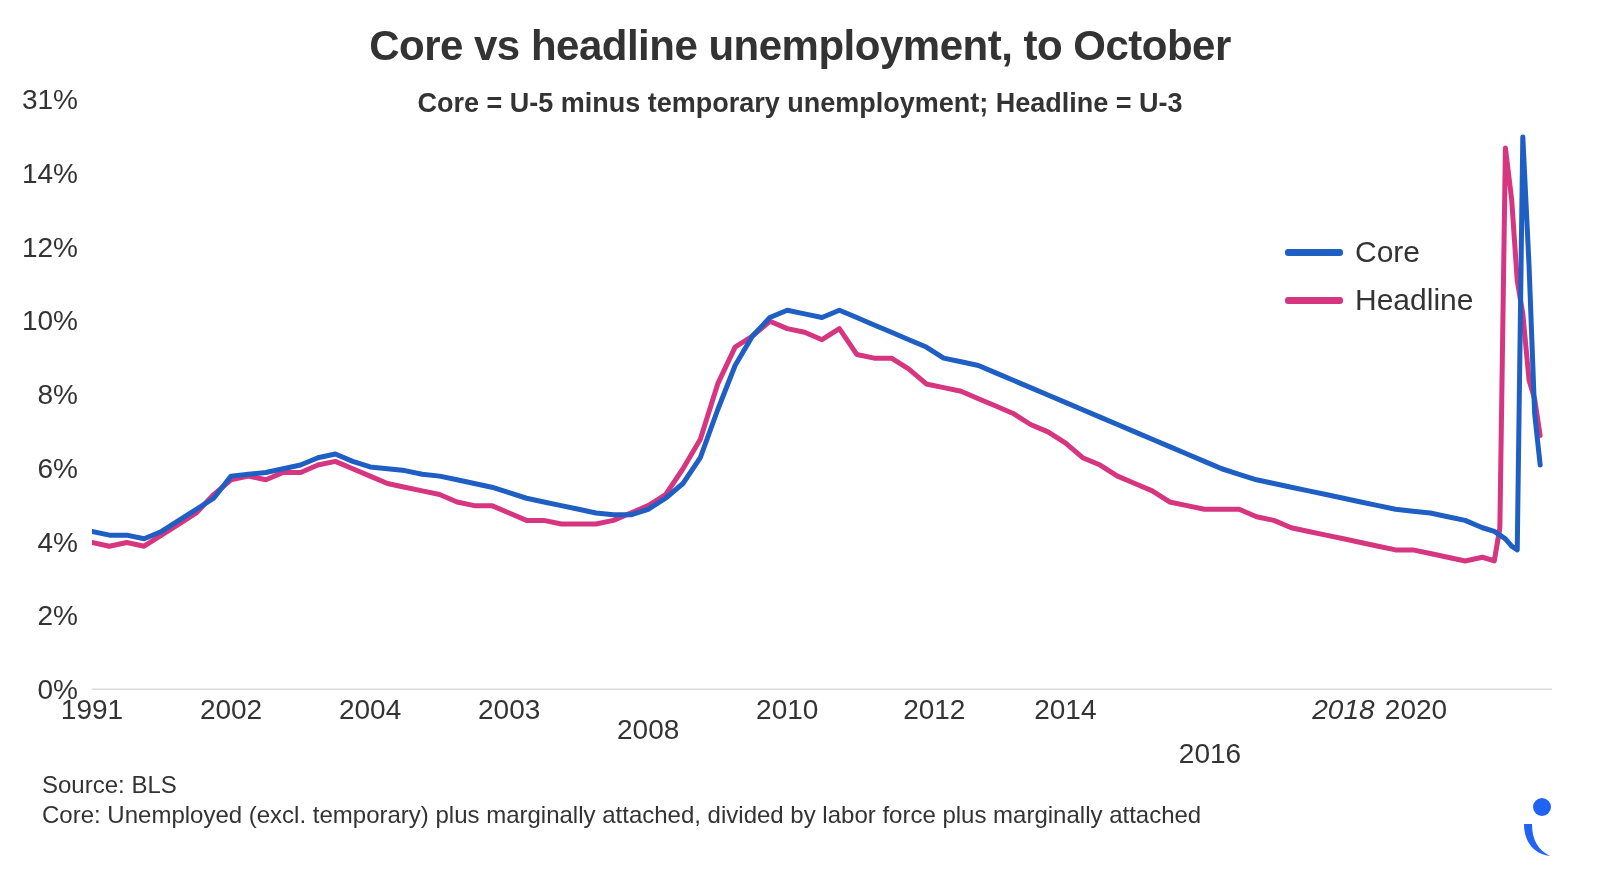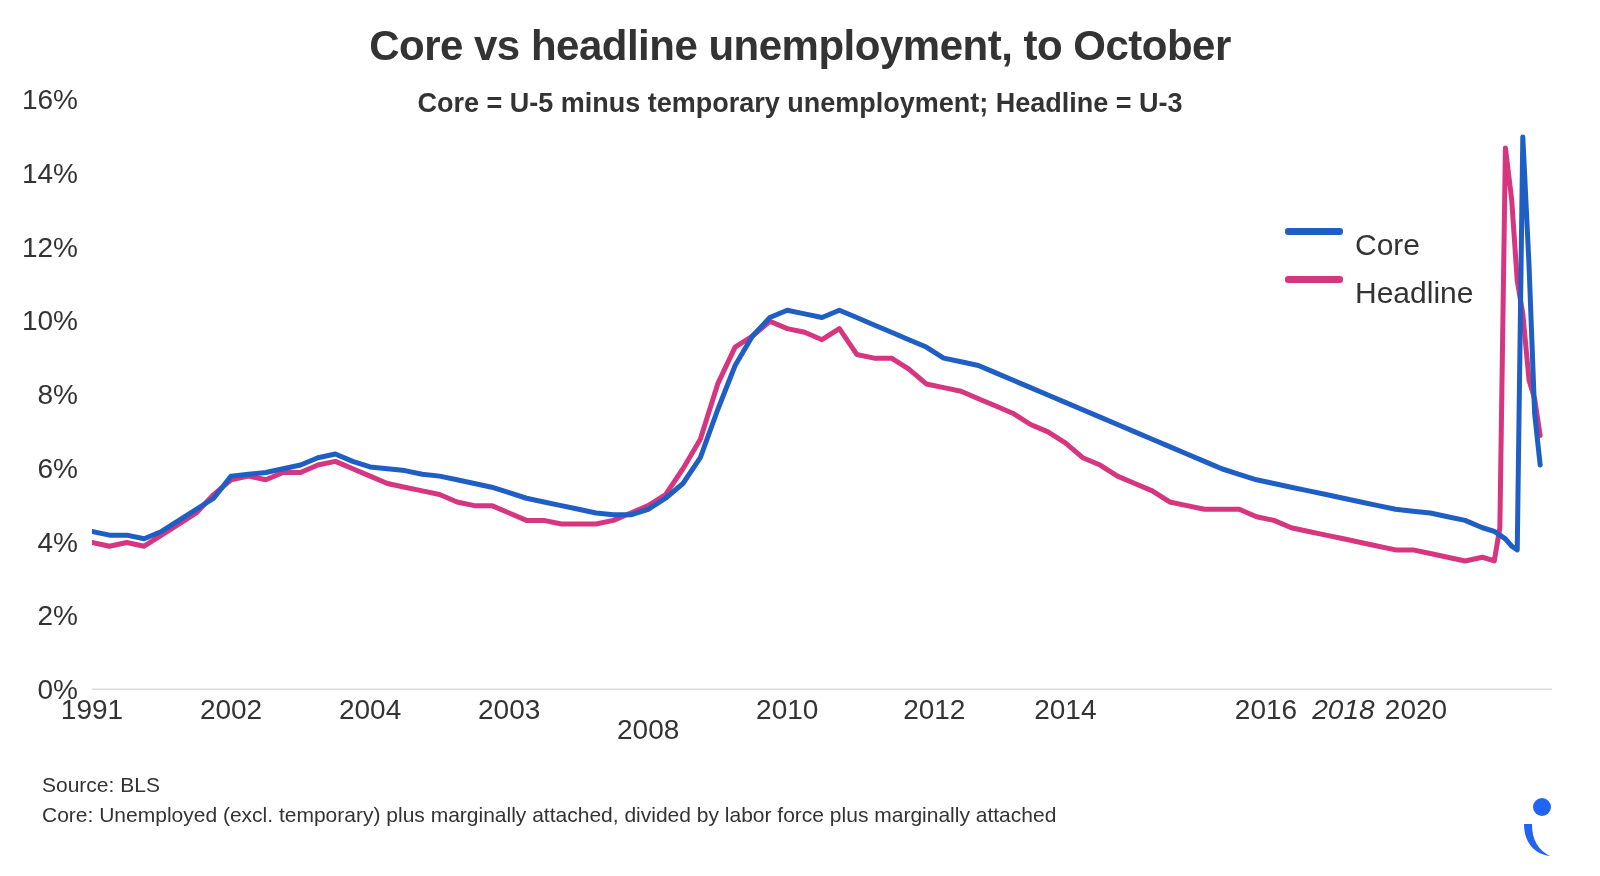--- a/index.html
+++ b/index.html
@@ -81,42 +81,42 @@
     white-space: nowrap;
   }
   .legend {
     position: absolute;
     left: 1285px;
     top: 228px;
     width: 240px;
   }
   .legend-row {
     display: flex;
-    align-items: flex-start;
+    align-items: center;
     height: 48px;
   }
   .legend-swatch {
     width: 58px;
     height: 7px;
     border-radius: 3px;
     margin-right: 12px;
     flex: none;
   }
   .legend-text {
     font-size: 30px;
     color: #333333;
   }
   .footer {
     position: absolute;
     left: 42px;
     top: 770px;
     width: 1300px;
   }
   .footer-line {
-    font-size: 21px;
+    font-size: 24px;
     color: #333333;
     line-height: 30px;
     white-space: nowrap;
   }
   .logo {
     position: absolute;
     right: 36px;
     bottom: 18px;
     height: 66px;
     display: flex;
@@ -141,41 +141,41 @@
 
   <div class="y-labels">
       <div class="y-label" style="top: 590px;">0%</div>
       <div class="y-label" style="top: 516.25px;">2%</div>
       <div class="y-label" style="top: 442.5px;">4%</div>
       <div class="y-label" style="top: 368.75px;">6%</div>
       <div class="y-label" style="top: 295px;">8%</div>
       <div class="y-label" style="top: 221.25px;">10%</div>
       <div class="y-label" style="top: 147.5px;">12%</div>
       <div class="y-label" style="top: 73.75px;">14%</div>
-      <div class="y-label" style="top: 0px;">16%</div>
+      <div class="y-label" style="top: 0px;">31%</div>
     </div>
 
   <div class="plot-area">
     <svg id="plot-svg" width="1460" height="590" viewBox="0 0 1460 590">
       <line id="axis-line" x1="0" y1="590" x2="1460" y2="590" stroke="#d9d9d9" stroke-width="3"></line>
       <path id="series-headline" fill="none" stroke="#d6367f" stroke-width="5" stroke-linejoin="round" stroke-linecap="round" d="M0.00 442.50 L17.38 446.19 L34.76 442.50 L52.14 446.19 L69.52 435.13 L86.90 424.06 L104.29 413.00 L121.67 394.56 L139.05 379.81 L156.43 376.13 L173.81 379.81 L191.19 372.44 L208.57 372.44 L225.95 365.06 L243.33 361.38 L260.71 368.75 L278.10 376.13 L295.48 383.50 L312.86 387.19 L330.24 390.88 L347.62 394.56 L365.00 401.94 L382.38 405.63 L399.76 405.63 L417.14 413.00 L434.52 420.38 L451.90 420.38 L469.29 424.06 L486.67 424.06 L504.05 424.06 L521.43 420.38 L538.81 413.00 L556.19 405.63 L573.57 394.56 L590.95 368.75 L608.33 339.25 L625.71 283.94 L643.10 247.06 L660.48 236.00 L677.86 221.25 L695.24 228.63 L712.62 232.31 L730.00 239.69 L747.38 228.63 L764.76 254.44 L782.14 258.13 L799.52 258.13 L816.90 269.19 L834.29 283.94 L851.67 287.63 L869.05 291.31 L886.43 298.69 L903.81 306.06 L921.19 313.44 L938.57 324.50 L955.95 331.88 L973.33 342.94 L990.71 357.69 L1008.10 365.06 L1025.48 376.13 L1042.86 383.50 L1060.24 390.88 L1077.62 401.94 L1095.00 405.63 L1112.38 409.31 L1129.76 409.31 L1147.14 409.31 L1164.52 416.69 L1181.90 420.38 L1199.29 427.75 L1216.67 431.44 L1234.05 435.13 L1251.43 438.81 L1268.81 442.50 L1286.19 446.19 L1303.57 449.88 L1320.95 449.88 L1338.33 453.56 L1355.71 457.25 L1373.10 460.94 L1390.48 457.25 L1402.30 460.94 L1407.86 427.75 L1413.42 47.94 L1419.68 99.56 L1425.24 180.69 L1430.80 213.88 L1437.06 280.25 L1442.62 298.69 L1448.18 335.56"></path>
       <path id="series-core" fill="none" stroke="#1f5fc4" stroke-width="5" stroke-linejoin="round" stroke-linecap="round" d="M0.00 431.44 L17.38 435.13 L34.76 435.13 L52.14 438.81 L69.52 431.44 L86.90 420.38 L104.29 409.31 L121.67 398.25 L139.05 376.13 L156.43 374.28 L173.81 372.44 L191.19 368.75 L208.57 365.06 L225.95 357.69 L243.33 354.00 L260.71 361.38 L278.10 366.91 L295.48 368.75 L312.86 370.59 L330.24 374.28 L347.62 376.13 L365.00 379.81 L382.38 383.50 L399.76 387.19 L417.14 392.72 L434.52 398.25 L451.90 401.94 L469.29 405.63 L486.67 409.31 L504.05 413.00 L521.43 414.84 L538.81 414.84 L556.19 409.31 L573.57 398.25 L590.95 383.50 L608.33 357.69 L625.71 309.75 L643.10 265.50 L660.48 236.00 L677.86 217.56 L695.24 210.19 L712.62 213.88 L730.00 217.56 L747.38 210.19 L764.76 217.56 L782.14 224.94 L799.52 232.31 L816.90 239.69 L834.29 247.06 L851.67 258.13 L869.05 261.81 L886.43 265.50 L903.81 272.88 L921.19 280.25 L938.57 287.63 L955.95 295.00 L973.33 302.38 L990.71 309.75 L1008.10 317.13 L1025.48 324.50 L1042.86 331.88 L1060.24 339.25 L1077.62 346.63 L1095.00 354.00 L1112.38 361.38 L1129.76 368.75 L1147.14 374.28 L1164.52 379.81 L1181.90 383.50 L1199.29 387.19 L1216.67 390.88 L1234.05 394.56 L1251.43 398.25 L1268.81 401.94 L1286.19 405.63 L1303.57 409.31 L1320.95 411.16 L1338.33 413.00 L1355.71 416.69 L1373.10 420.38 L1390.48 427.75 L1402.30 431.44 L1407.86 435.13 L1413.42 438.81 L1419.68 446.19 L1425.24 449.88 L1430.80 36.88 L1437.06 165.94 L1442.62 313.44 L1448.18 365.06"></path>
     </svg>
   </div>
 
   <div class="x-labels">
       <div class="x-label" style="left: 0px;">1991</div>
       <div class="x-label" style="left: 139.048px;">2002</div>
       <div class="x-label" style="left: 278.095px;">2004</div>
       <div class="x-label" style="left: 417.143px;">2003</div>
       <div class="x-label" style="left: 556.19px; margin-top: 20px;">2008</div>
       <div class="x-label" style="left: 695.238px;">2010</div>
       <div class="x-label" style="left: 834.286px; margin-left: 8px;">2012</div>
       <div class="x-label" style="left: 973.333px;">2014</div>
-      <div class="x-label" style="left: 1174px;">2016</div>
+      <div class="x-label" style="left: 1118px; margin-top: 44px;">2016</div>
       <div class="x-label" style="left: 1251.43px; font-style: italic;">2018</div>
       <div class="x-label" style="left: 1324px;">2020</div>
     </div>
 
   <div class="legend">
     <div class="legend-row">
       <span class="legend-swatch" id="legend-swatch-0" style="background: rgb(31, 95, 196);"></span>
       <span class="legend-text">Core</span>
     </div>
     <div class="legend-row">

